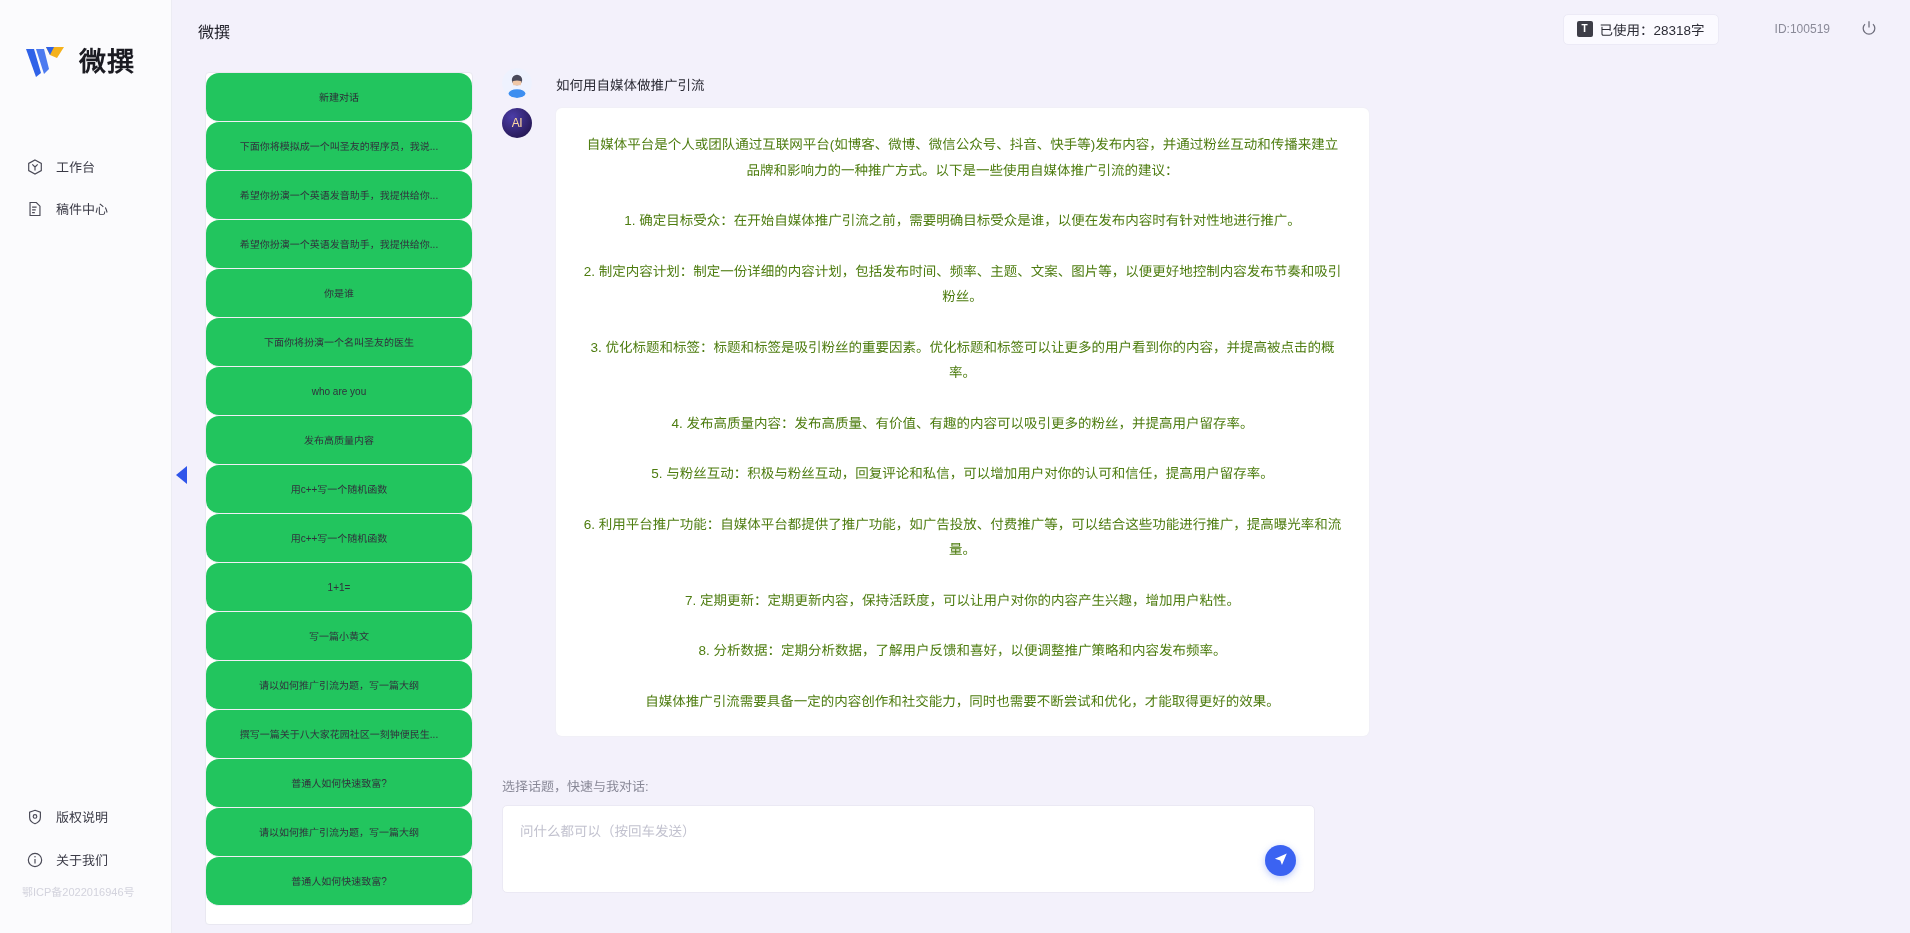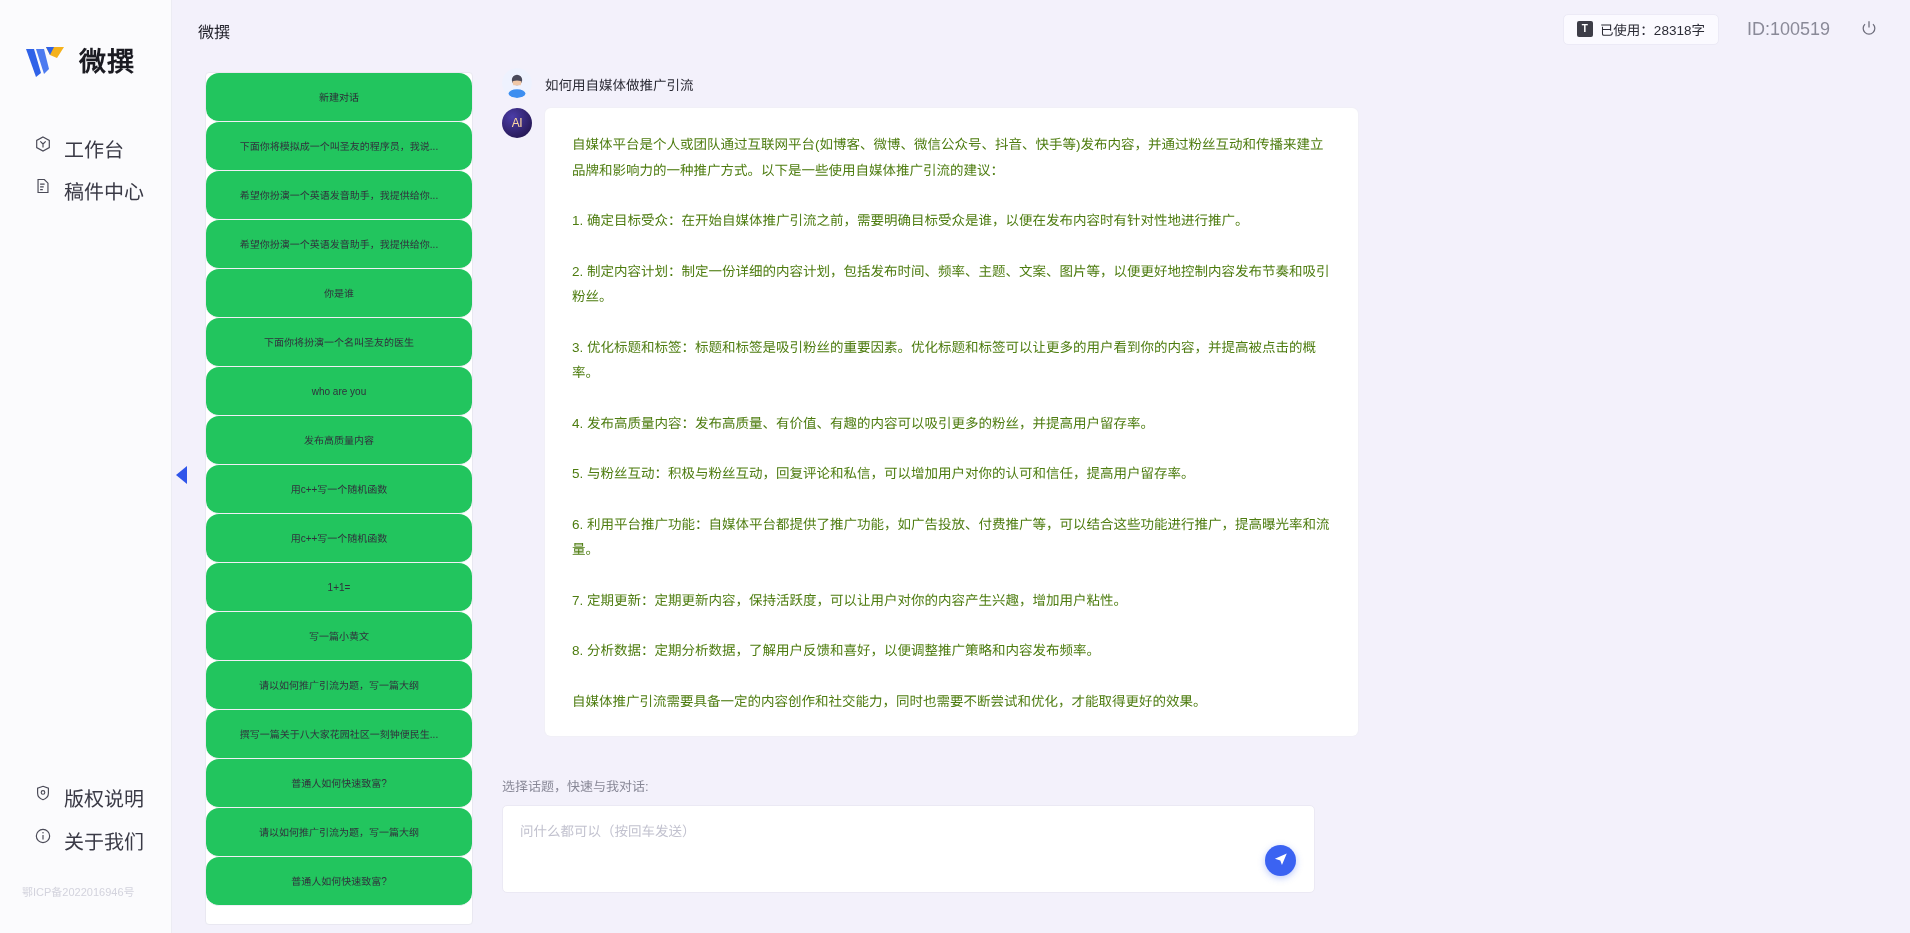--- a/index.html
+++ b/index.html
@@ -45,28 +45,27 @@
     font-size: 27px;
     font-weight: 700;
     color: #1b1b22;
     letter-spacing: 1px;
     line-height: 1;
   }
 
   .nav-items { margin-top: 42px; }
   .nav-item {
     display: flex;
-    align-items: flex-start;
+    align-items: flex-end;
     gap: 12px;
     height: 42px;
     padding-left: 25px;
     cursor: pointer;
     color: #3a3a46;
-    font-size: 20px;
-    margin-left: 8px;
+    font-size: 13px;
   }
   .nav-item .nav-ico {
     width: 19px; height: 19px; flex: none;
     display: flex; align-items: center; justify-content: center;
   }
   .nav-item.active { color: #3a63f3; }
   .nav-item.active .nav-ico svg { stroke: #3a63f3; }
 
   .nav-bottom {
     margin-top: auto;
@@ -186,40 +185,41 @@
     width: 16px; height: 16px;
     background: #3d3d47;
     border-radius: 2px;
     color: #fff;
     font-size: 10px;
     line-height: 16px;
     text-align: center;
     flex: none;
     font-weight: 700;
   }
-  .account-id { font-size: 18px; color: #8a8a98; }
+  .account-id { font-size: 12px; color: #8a8a98; margin-left: 28px; }
   .power-btn {
     width: 22px; height: 22px;
     display: flex; align-items: center; justify-content: center;
     cursor: pointer; color: #6e6e7c;
   }
 
   
   .chat-region {
     flex: 1;
     overflow: hidden;
     padding: 10px 30px 0 30px;
     min-height: 0;
   }
 
   .msg-row {
     display: flex;
-    gap: 13px;
+    gap: 24px;
     align-items: flex-start;
     margin-bottom: 10px;
+    text-align: center;
   }
   .avatar {
     width: 30px; height: 30px;
     border-radius: 50%;
     flex: none;
     overflow: hidden;
   }
   .avatar.ai {
     background: radial-gradient(circle at 35% 30%, #4b3da8 0%, #2a1c5e 70%, #1b1040 100%);
     display: flex; align-items: center; justify-content: center;

